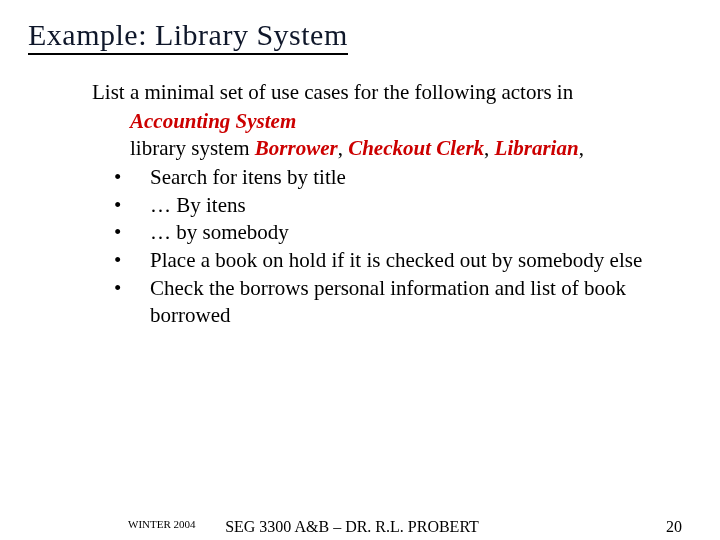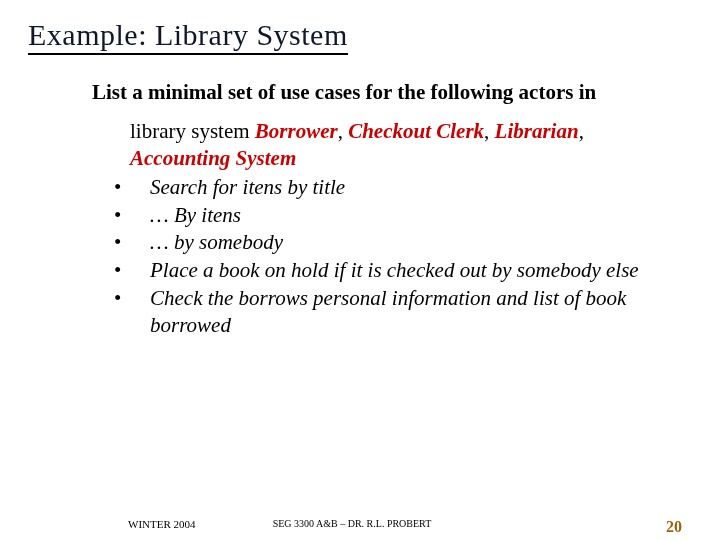--- a/index.html
+++ b/index.html
@@ -24,22 +24,21 @@
     margin-bottom: 24px;
     letter-spacing: 0.5px;
   }
   .content {
     padding-left: 64px;
     padding-right: 40px;
     font-size: 21px;
     line-height: 1.28;
   }
   .intro {
-    margin-bottom: 12px;
-    font-weight: bold;
+    margin-bottom: 2px;
   }
   .indent {
     padding-left: 38px;
   }
   .actor {
     font-weight: bold;
     font-style: italic;
     color: #cc0000;
   }
   .section-head {
@@ -59,65 +58,63 @@
     margin-bottom: 1px;
   }
   ul.bullets li .dot {
     width: 36px;
     flex: 0 0 36px;
     text-align: left;
     font-size: 21px;
   }
   ul.bullets li .txt {
     flex: 1;
-    font-style: italic;
   }
   .footer {
     position: absolute;
     bottom: 22px;
     left: 0;
     width: 720px;
     display: flex;
     align-items: baseline;
     font-family: "Times New Roman", Times, serif;
   }
   .footer .left {
     position: absolute;
     left: 128px;
     font-size: 11px;
   }
   .footer .center {
     position: absolute;
     left: 0;
     width: 584px;
     text-align: center;
-    font-size: 10px;
+    font-size: 16px;
     padding-left: 120px;
   }
   .footer .right {
     position: absolute;
     right: 38px;
     font-size: 16px;
-    color: #a16207;
-    font-weight: bold;
+    color: #000000;
   }
 </style>
 </head>
 <body>
 
 <div class="slide">
   <div class="title">Example:  Library System</div>
 
   <div class="content">
     <div class="intro">List a minimal set of use cases for the following actors in</div>
     <div class="indent">
-      <span>library system </span><span class="actor">Borrower</span><span>, </span><span class="actor">Checkout Clerk</span><span>, </span><span class="actor">Librarian</span><span>,</span>
+      <span class="actor">Accounting System</span>
     </div>
     <div class="indent">
-      <span class="actor">Accounting System</span>
+      <span>library system </span><span class="actor">Borrower</span><span>, </span><span class="actor">Checkout Clerk</span><span>, </span><span class="actor">Librarian</span><span>,</span>
     </div>
 
 
     <ul class="bullets">
       <li>
         <span class="dot">•</span>
         <span class="txt">Search for itens by title</span>
       </li>
       <li>
         <span class="dot">•</span>

